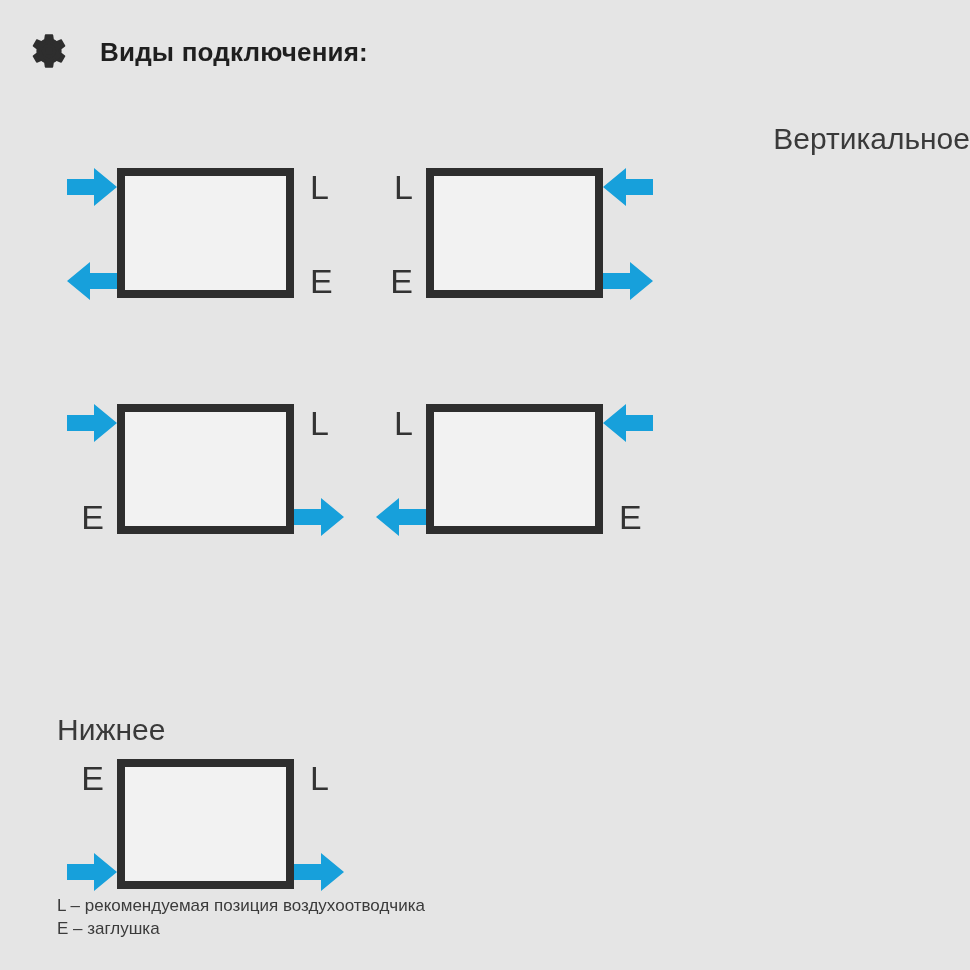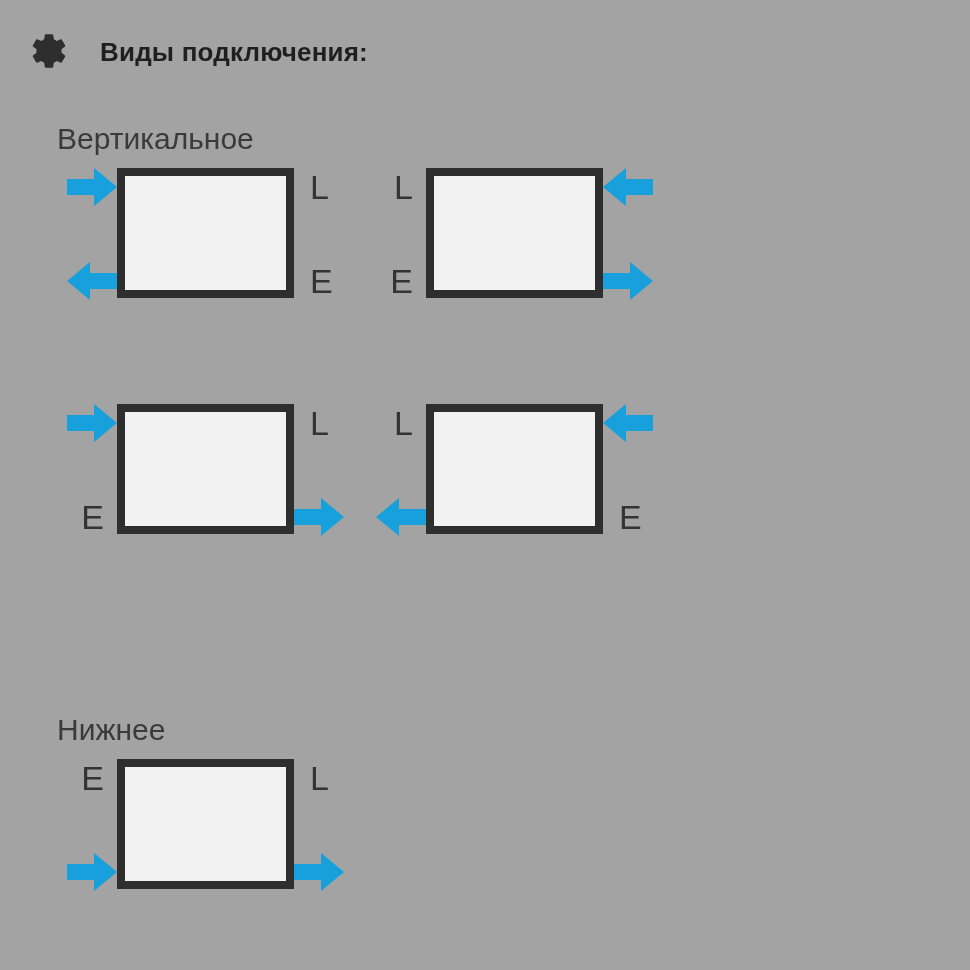--- a/index.html
+++ b/index.html
@@ -1,33 +1,33 @@
 <!DOCTYPE html>
 <html><head>
 <meta charset="utf-8">
 <style>
   html,body{margin:0;padding:0;background:#ffffff;}
   .page{
     position:relative;
     width:970px;height:970px;
-    background:#a3a3a3;
+    background:#e5e5e5;
     font-family:"Liberation Sans","DejaVu Sans",sans-serif;
     overflow:hidden;
   }
   
   .header{position:absolute;left:0;top:0;width:100%;height:90px;}
   .gear{position:absolute;left:28px;top:30px;width:42px;height:42px;}
   .gear svg{display:block;width:42px;height:42px;}
   .page-title{
     position:absolute;left:100px;top:37px;margin:0;
     font-size:26px;font-weight:700;color:#1f1f1f;letter-spacing:.2px;
   }
   
   .section{position:absolute;left:0;width:100%;}
-  .sec-vertical{top:120px;}
+  .sec-vertical{top:120px;text-align:right;}
   .sec-diagonal{top:394px;}
   .sec-bottom{top:664px;margin-top:47px;}
   .section-label{
     margin:0 0 0 57px;
     font-size:30px;font-weight:400;color:#3a3a3a;line-height:38px;
   }
   .diagram-row{display:flex;gap:22px;margin-left:62px;margin-top:10px;}
   .diagram{position:relative;width:287px;height:130px;flex:0 0 auto;}
   .radiator{
     position:absolute;left:55px;top:0;width:177px;height:130px;
@@ -173,14 +173,18 @@
             <div class="port right bottom">
               <svg class="arrow" viewBox="0 0 50 38">
                 <polygon points="0,11 27,11 27,0 50,19 27,38 27,27 0,27" fill="#17A0DB"></polygon>
               </svg>
             </div>
           </div>
         </div>
       </div>
     </div>
 
+  <div class="legend">
+    <div>L – рекомендуемая позиция воздухоотводчика</div>
+    <div>E – заглушка</div>
+  </div>
 
 </div>
 
 </body></html>

